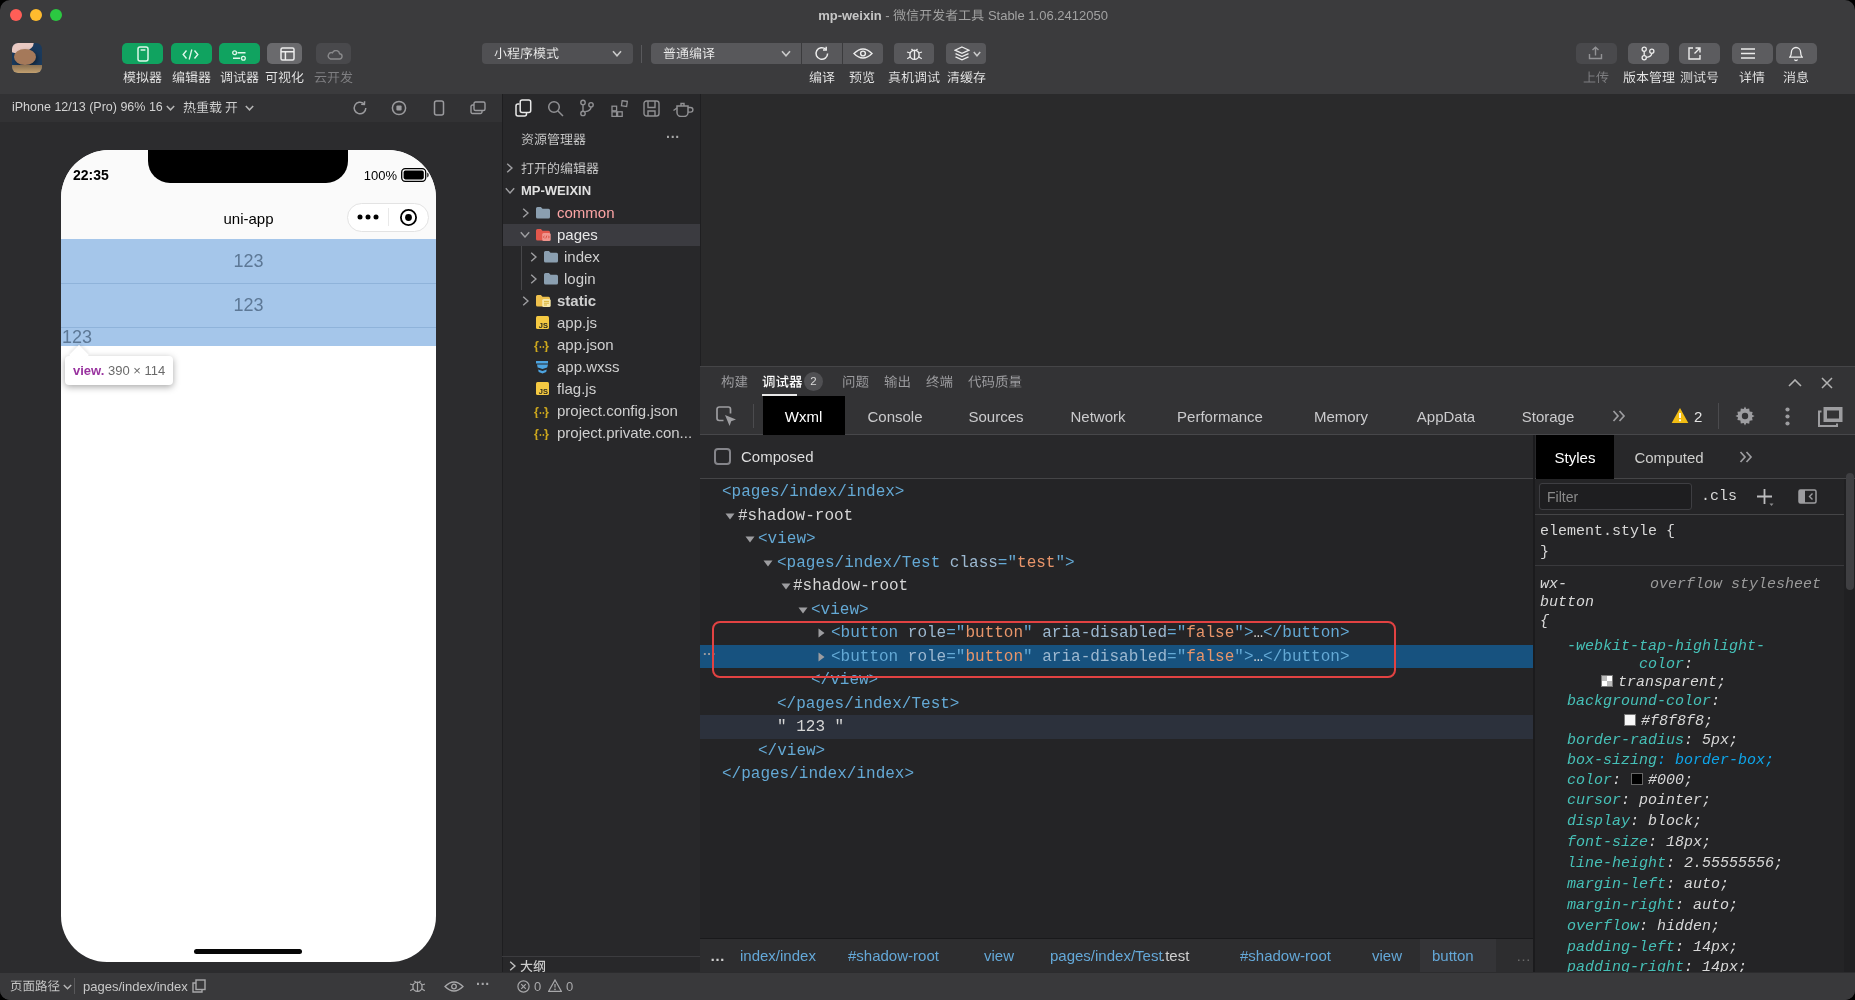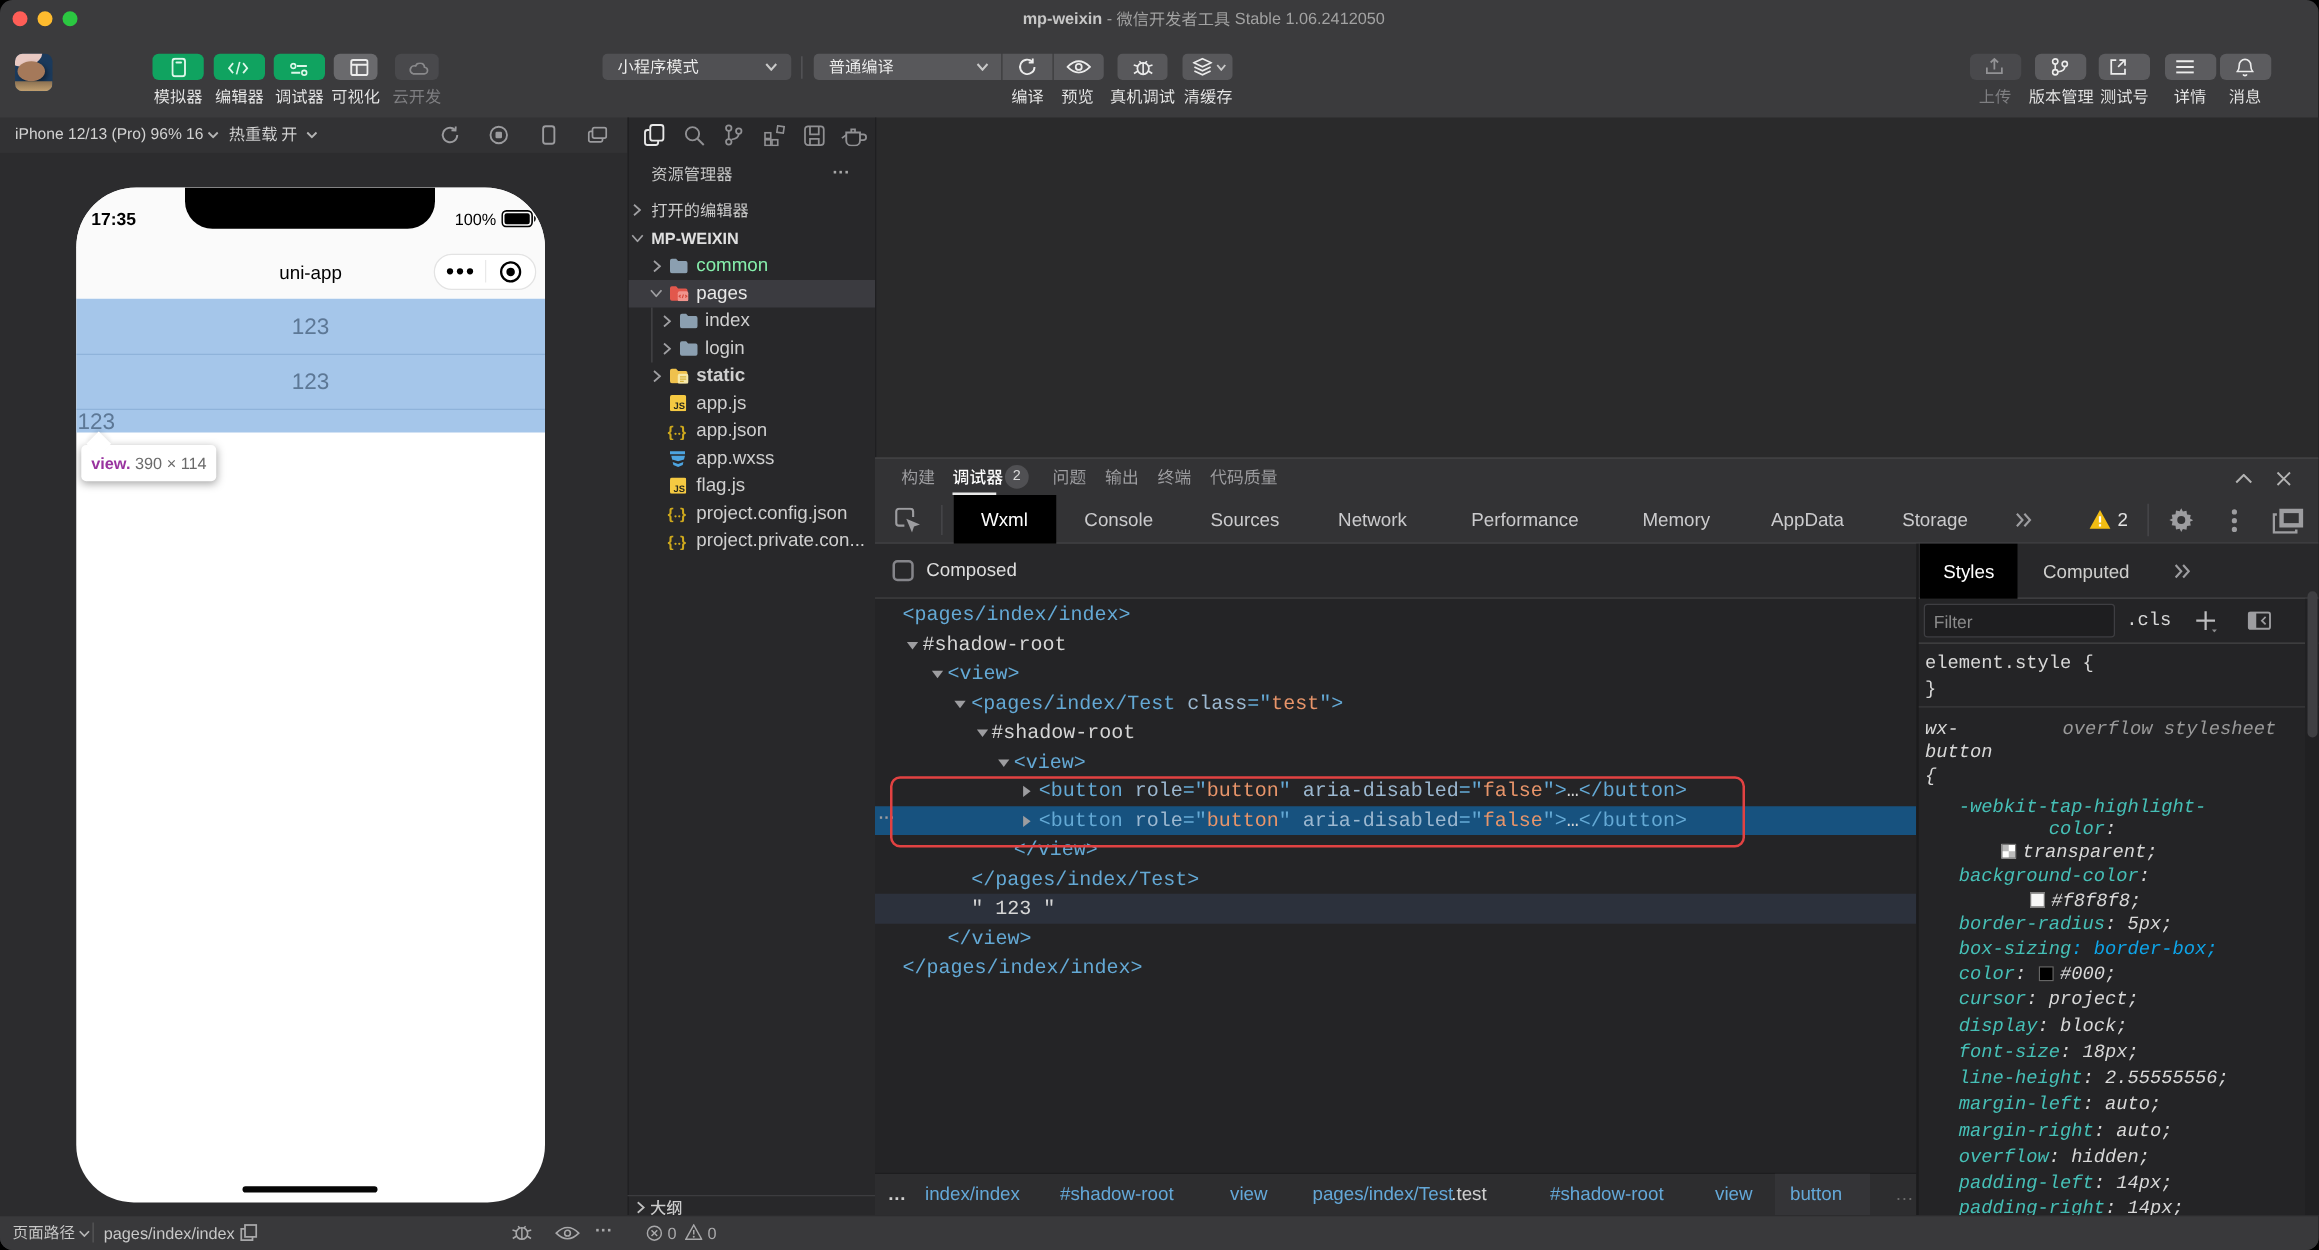--- a/index.html
+++ b/index.html
@@ -174,21 +174,21 @@
 <rect x="2.5" y="1" width="9" height="14" rx="2" fill="none" stroke="#9b9b9e" stroke-width="1.5"></rect>
     </svg>
 <svg style="position:absolute;left:470px;top:101px" width="16" height="14" viewBox="0 0 16 14">
 <rect x="4" y="1" width="11" height="8.5" rx="1.5" fill="none" stroke="#9b9b9e" stroke-width="1.4"></rect>
 <path d="M12 9.5 V11 a1.5 1.5 0 0 1-1.5 1.5 H2.5 A1.5 1.5 0 0 1 1 11 V5.5 A1.5 1.5 0 0 1 2.5 4 H4" fill="none" stroke="#9b9b9e" stroke-width="1.4"></path>
     </svg>
 <div style="position:absolute;left:0px;top:122px;width:502px;height:850px;background:#2c2c2e;"></div>
 <div style="position:absolute;left:61px;top:150px;width:375px;height:812px;background:#fff;border-radius:48px 48px 46px 46px;overflow:hidden;">
 <div style="position:absolute;left:0;top:0;width:375px;height:89px;background:#fafafa;"></div>
 <div style="position:absolute;left:87px;top:0;width:200px;height:33px;background:#000;border-radius:0 0 22px 22px;"></div>
-<div style="position:absolute;left:12px;top:25px;font-family:'Liberation Sans',sans-serif;font-size:14px;color:#000;font-weight:bold;white-space:pre;line-height:14px;margin-top:-7.0px;">17:35</div>
+<div style="position:absolute;left:12px;top:25px;font-family:'Liberation Sans',sans-serif;font-size:14px;color:#000;font-weight:bold;white-space:pre;line-height:14px;margin-top:-7.0px;">22:35</div>
 <div style="position:absolute;left:336px;top:25px;font-family:'Liberation Sans',sans-serif;font-size:13px;color:#000;font-weight:normal;white-space:pre;line-height:13px;transform:translateX(-100%);margin-top:-6.5px;">100%</div>
 <svg style="position:absolute;left:340px;top:18px" width="30" height="14" viewBox="0 0 30 14">
 <rect x="0.7" y="0.7" width="24" height="12.6" rx="3.5" fill="none" stroke="#000" stroke-width="1.3"></rect>
 <rect x="2.6" y="2.6" width="20.2" height="8.8" rx="1.8" fill="#000"></rect>
 <path d="M26.3 4.5 a3 3 0 0 1 0 5 z" fill="#000"></path>
       </svg>
 <div style="position:absolute;left:187.5px;top:68px;font-family:'Liberation Sans',sans-serif;font-size:15px;color:#000;font-weight:normal;white-space:pre;line-height:15px;transform:translateX(-50%);margin-top:-7.5px;">uni-app</div>
 <div style="position:absolute;left:286px;top:52.5px;width:81.5px;height:29px;border-radius:15px;background:#fff;border:1px solid #e3e3e3;"></div>
 <svg style="position:absolute;left:296px;top:64px" width="22" height="6" viewBox="0 0 22 6">
 <circle cx="3" cy="3" r="2.5" fill="#000"></circle>
@@ -254,21 +254,21 @@
 <svg style="position:absolute;left:505px;top:186.5px" width="10" height="7" viewBox="0 0 10 7">
       <path d="M0.8 1.2 L5 6 L9.2 1.2" fill="none" stroke="#9f9fa2" stroke-width="1.4"></path>
     </svg>
 <div style="position:absolute;left:521px;top:190px;font-family:'Liberation Sans',sans-serif;font-size:13px;color:#e0e0e0;font-weight:bold;white-space:pre;line-height:13px;margin-top:-6.5px;">MP-WEIXIN</div>
 <svg style="position:absolute;left:522px;top:207.5px" width="7" height="10" viewBox="0 0 7 10">
       <path d="M1.2 0.8 L6 5 L1.2 9.2" fill="none" stroke="#9f9fa2" stroke-width="1.4"></path>
     </svg>
 <svg style="position:absolute;left:535px;top:206.0px" width="16" height="13" viewBox="0 0 16 13">
       <path d="M1 2.5 a1.5 1.5 0 0 1 1.5-1.5 h3.4 l1.6 1.8 h6 A1.5 1.5 0 0 1 15 4.3 V11 a1.5 1.5 0 0 1-1.5 1.5 h-11 A1.5 1.5 0 0 1 1 11 z" fill="#8b9fb0"></path>
     </svg>
-<div style="position:absolute;left:557px;top:212.5px;font-family:'Liberation Sans',sans-serif;font-size:15px;color:#86efac;font-weight:normal;white-space:pre;line-height:15px;margin-top:-7.5px;">common</div>
+<div style="position:absolute;left:557px;top:212.5px;font-family:'Liberation Sans',sans-serif;font-size:15px;color:#fca5a5;font-weight:normal;white-space:pre;line-height:15px;margin-top:-7.5px;">common</div>
 <div style="position:absolute;left:503px;top:223.5px;width:197px;height:22px;background:#3b3b40;"></div>
 <svg style="position:absolute;left:520px;top:231.0px" width="10" height="7" viewBox="0 0 10 7">
       <path d="M0.8 1.2 L5 6 L9.2 1.2" fill="none" stroke="#9f9fa2" stroke-width="1.4"></path>
     </svg>
 <svg style="position:absolute;left:535px;top:228.0px" width="16" height="13" viewBox="0 0 16 13">
       <path d="M1 2.5 a1.5 1.5 0 0 1 1.5-1.5 h3.4 l1.6 1.8 h6 A1.5 1.5 0 0 1 15 4.3 V11 a1.5 1.5 0 0 1-1.5 1.5 h-11 A1.5 1.5 0 0 1 1 11 z" fill="#e2574c"></path>
       <rect x="7.2" y="5" width="8.5" height="8" rx="1.5" fill="#f0948d"></rect>
       <path d="M9.5 8 l-1.2 1 1.2 1 M13.2 8 l1.2 1-1.2 1 M11.8 7.6 l-1 2.8" stroke="#d4493d" stroke-width="0.9" fill="none"></path>
     </svg>
 <div style="position:absolute;left:557px;top:234.5px;font-family:'Liberation Sans',sans-serif;font-size:15px;color:#e8e8e8;font-weight:normal;white-space:pre;line-height:15px;margin-top:-7.5px;">pages</div>
@@ -498,21 +498,21 @@
     </svg>
 <div style="position:absolute;left:1618px;top:681.5px;transform:translateY(-50%);font-family:'Liberation Mono',monospace;font-size:15px;line-height:15px;white-space:pre;color:#d8d8d8;font-style:italic;">transparent;</div>
 <div style="position:absolute;left:1567px;top:701px;transform:translateY(-50%);font-family:'Liberation Mono',monospace;font-size:15px;line-height:15px;white-space:pre;color:#46c0b7;font-style:italic;"><span style="color:#46c0b7">background-color</span><span style="color:#d8d8d8">:</span></div>
 <div style="position:absolute;left:1624px;top:714px;width:12px;height:12px;background:#f8f8f8;border:1px solid #777;"></div>
 <div style="position:absolute;left:1641px;top:720.5px;transform:translateY(-50%);font-family:'Liberation Mono',monospace;font-size:15px;line-height:15px;white-space:pre;color:#d8d8d8;font-style:italic;">#f8f8f8;</div>
 <div style="position:absolute;left:1567px;top:740px;transform:translateY(-50%);font-family:'Liberation Mono',monospace;font-size:15px;line-height:15px;white-space:pre;color:#46c0b7;font-style:italic;"><span style="color:#46c0b7">border-radius</span><span style="color:#d8d8d8">: 5px;</span></div>
 <div style="position:absolute;left:1567px;top:759.5px;transform:translateY(-50%);font-family:'Liberation Mono',monospace;font-size:15px;line-height:15px;white-space:pre;color:#46c0b7;font-style:italic;"><span style="color:#46c0b7">box-sizing</span><span style="color:#0ea5e9">: border-box;</span></div>
 <div style="position:absolute;left:1567px;top:779.5px;transform:translateY(-50%);font-family:'Liberation Mono',monospace;font-size:15px;line-height:15px;white-space:pre;color:#46c0b7;font-style:italic;"><span style="color:#46c0b7">color</span><span style="color:#d8d8d8">:</span></div>
 <div style="position:absolute;left:1631px;top:773px;width:12px;height:12px;background:#000;border:1px solid #666;"></div>
 <div style="position:absolute;left:1648px;top:779.5px;transform:translateY(-50%);font-family:'Liberation Mono',monospace;font-size:15px;line-height:15px;white-space:pre;color:#d8d8d8;font-style:italic;">#000;</div>
-<div style="position:absolute;left:1567px;top:800px;transform:translateY(-50%);font-family:'Liberation Mono',monospace;font-size:15px;line-height:15px;white-space:pre;color:#46c0b7;font-style:italic;"><span style="color:#46c0b7">cursor</span><span style="color:#d8d8d8">: project;</span></div>
+<div style="position:absolute;left:1567px;top:800px;transform:translateY(-50%);font-family:'Liberation Mono',monospace;font-size:15px;line-height:15px;white-space:pre;color:#46c0b7;font-style:italic;"><span style="color:#46c0b7">cursor</span><span style="color:#d8d8d8">: pointer;</span></div>
 <div style="position:absolute;left:1567px;top:821px;transform:translateY(-50%);font-family:'Liberation Mono',monospace;font-size:15px;line-height:15px;white-space:pre;color:#46c0b7;font-style:italic;"><span style="color:#46c0b7">display</span><span style="color:#d8d8d8">: block;</span></div>
 <div style="position:absolute;left:1567px;top:842px;transform:translateY(-50%);font-family:'Liberation Mono',monospace;font-size:15px;line-height:15px;white-space:pre;color:#46c0b7;font-style:italic;"><span style="color:#46c0b7">font-size</span><span style="color:#d8d8d8">: 18px;</span></div>
 <div style="position:absolute;left:1567px;top:863px;transform:translateY(-50%);font-family:'Liberation Mono',monospace;font-size:15px;line-height:15px;white-space:pre;color:#46c0b7;font-style:italic;"><span style="color:#46c0b7">line-height</span><span style="color:#d8d8d8">: 2.55555556;</span></div>
 <div style="position:absolute;left:1567px;top:884px;transform:translateY(-50%);font-family:'Liberation Mono',monospace;font-size:15px;line-height:15px;white-space:pre;color:#46c0b7;font-style:italic;"><span style="color:#46c0b7">margin-left</span><span style="color:#d8d8d8">: auto;</span></div>
 <div style="position:absolute;left:1567px;top:905px;transform:translateY(-50%);font-family:'Liberation Mono',monospace;font-size:15px;line-height:15px;white-space:pre;color:#46c0b7;font-style:italic;"><span style="color:#46c0b7">margin-right</span><span style="color:#d8d8d8">: auto;</span></div>
 <div style="position:absolute;left:1567px;top:926px;transform:translateY(-50%);font-family:'Liberation Mono',monospace;font-size:15px;line-height:15px;white-space:pre;color:#46c0b7;font-style:italic;"><span style="color:#46c0b7">overflow</span><span style="color:#d8d8d8">: hidden;</span></div>
 <div style="position:absolute;left:1567px;top:947px;transform:translateY(-50%);font-family:'Liberation Mono',monospace;font-size:15px;line-height:15px;white-space:pre;color:#46c0b7;font-style:italic;"><span style="color:#46c0b7">padding-left</span><span style="color:#d8d8d8">: 14px;</span></div>
 <div style="position:absolute;left:1567px;top:966.5px;transform:translateY(-50%);font-family:'Liberation Mono',monospace;font-size:15px;line-height:15px;white-space:pre;color:#46c0b7;font-style:italic;"><span style="color:#46c0b7">padding-right</span><span style="color:#d8d8d8">: 14px;</span></div>
 <div style="position:absolute;left:1844px;top:479px;width:11px;height:493px;background:#202022;"></div>
 <div style="position:absolute;left:1846px;top:473px;width:8px;height:117px;background:#3f3f42;border-radius:4px;"></div>

